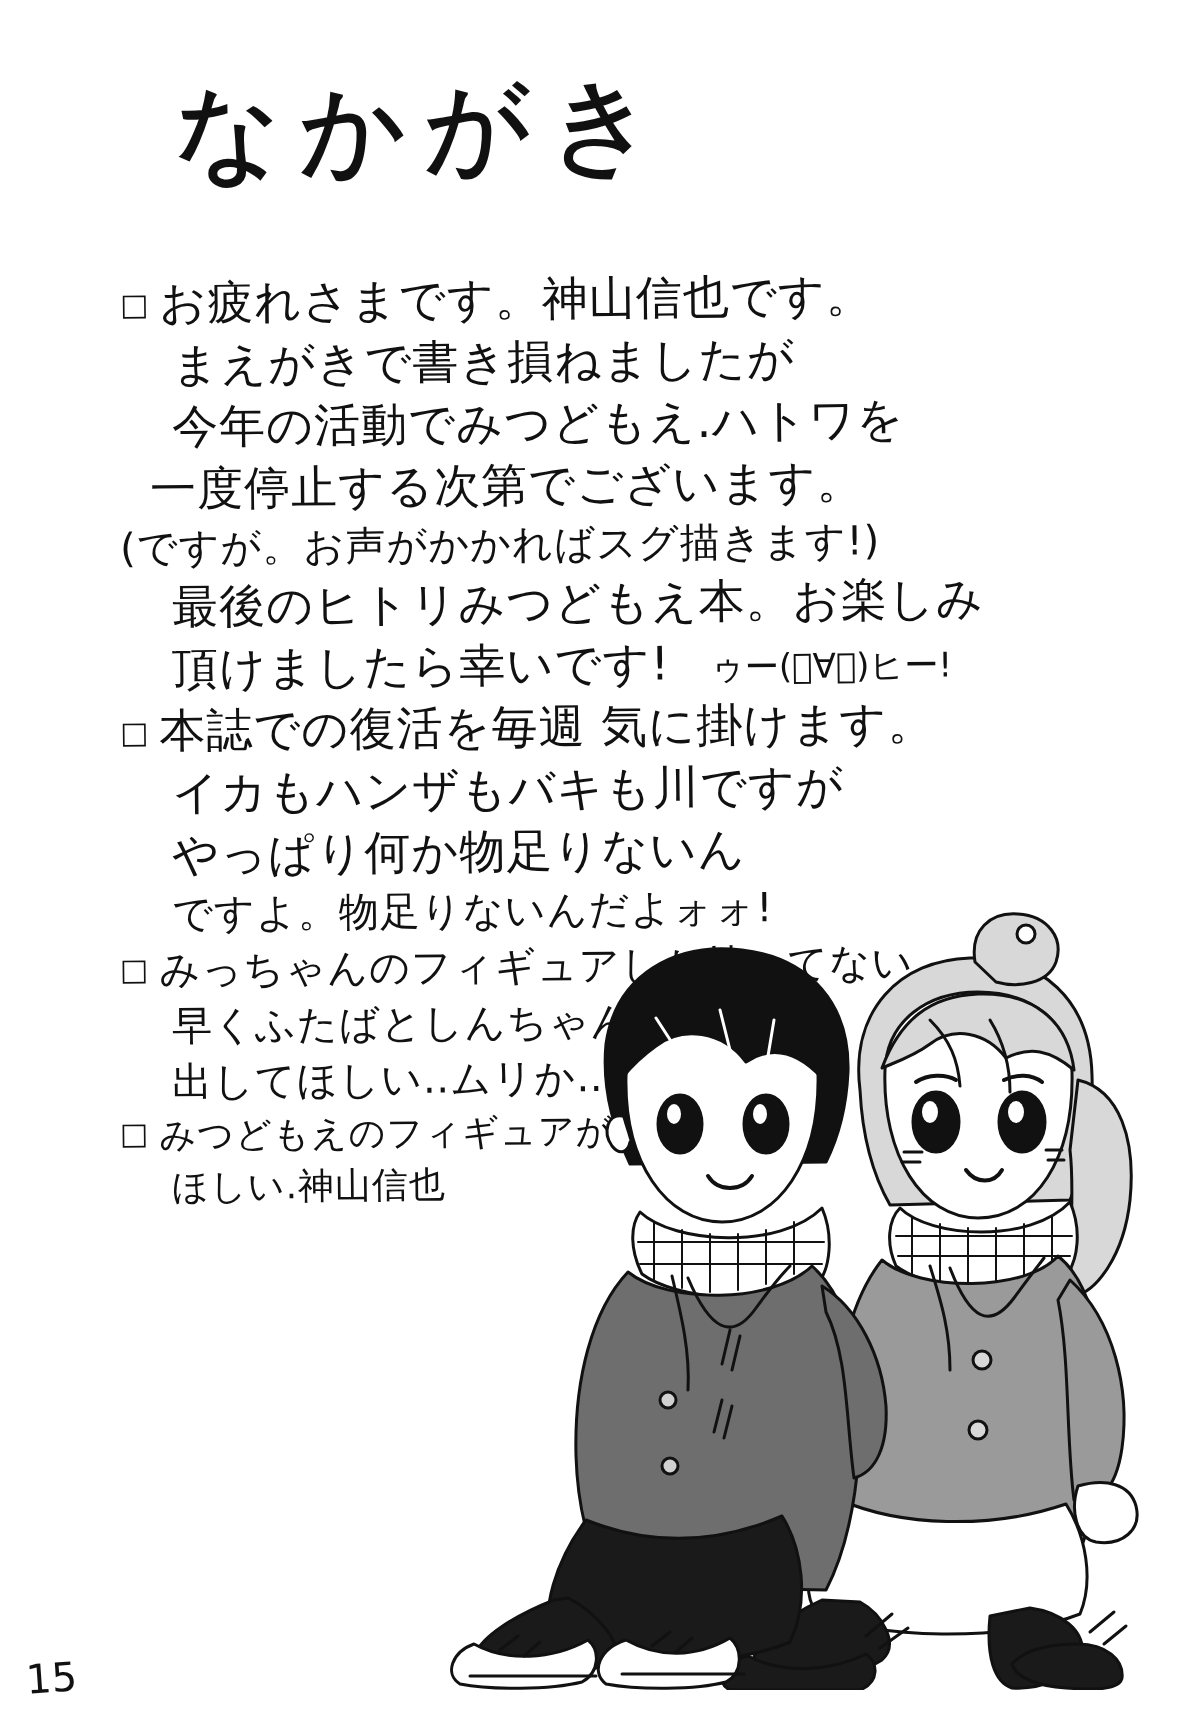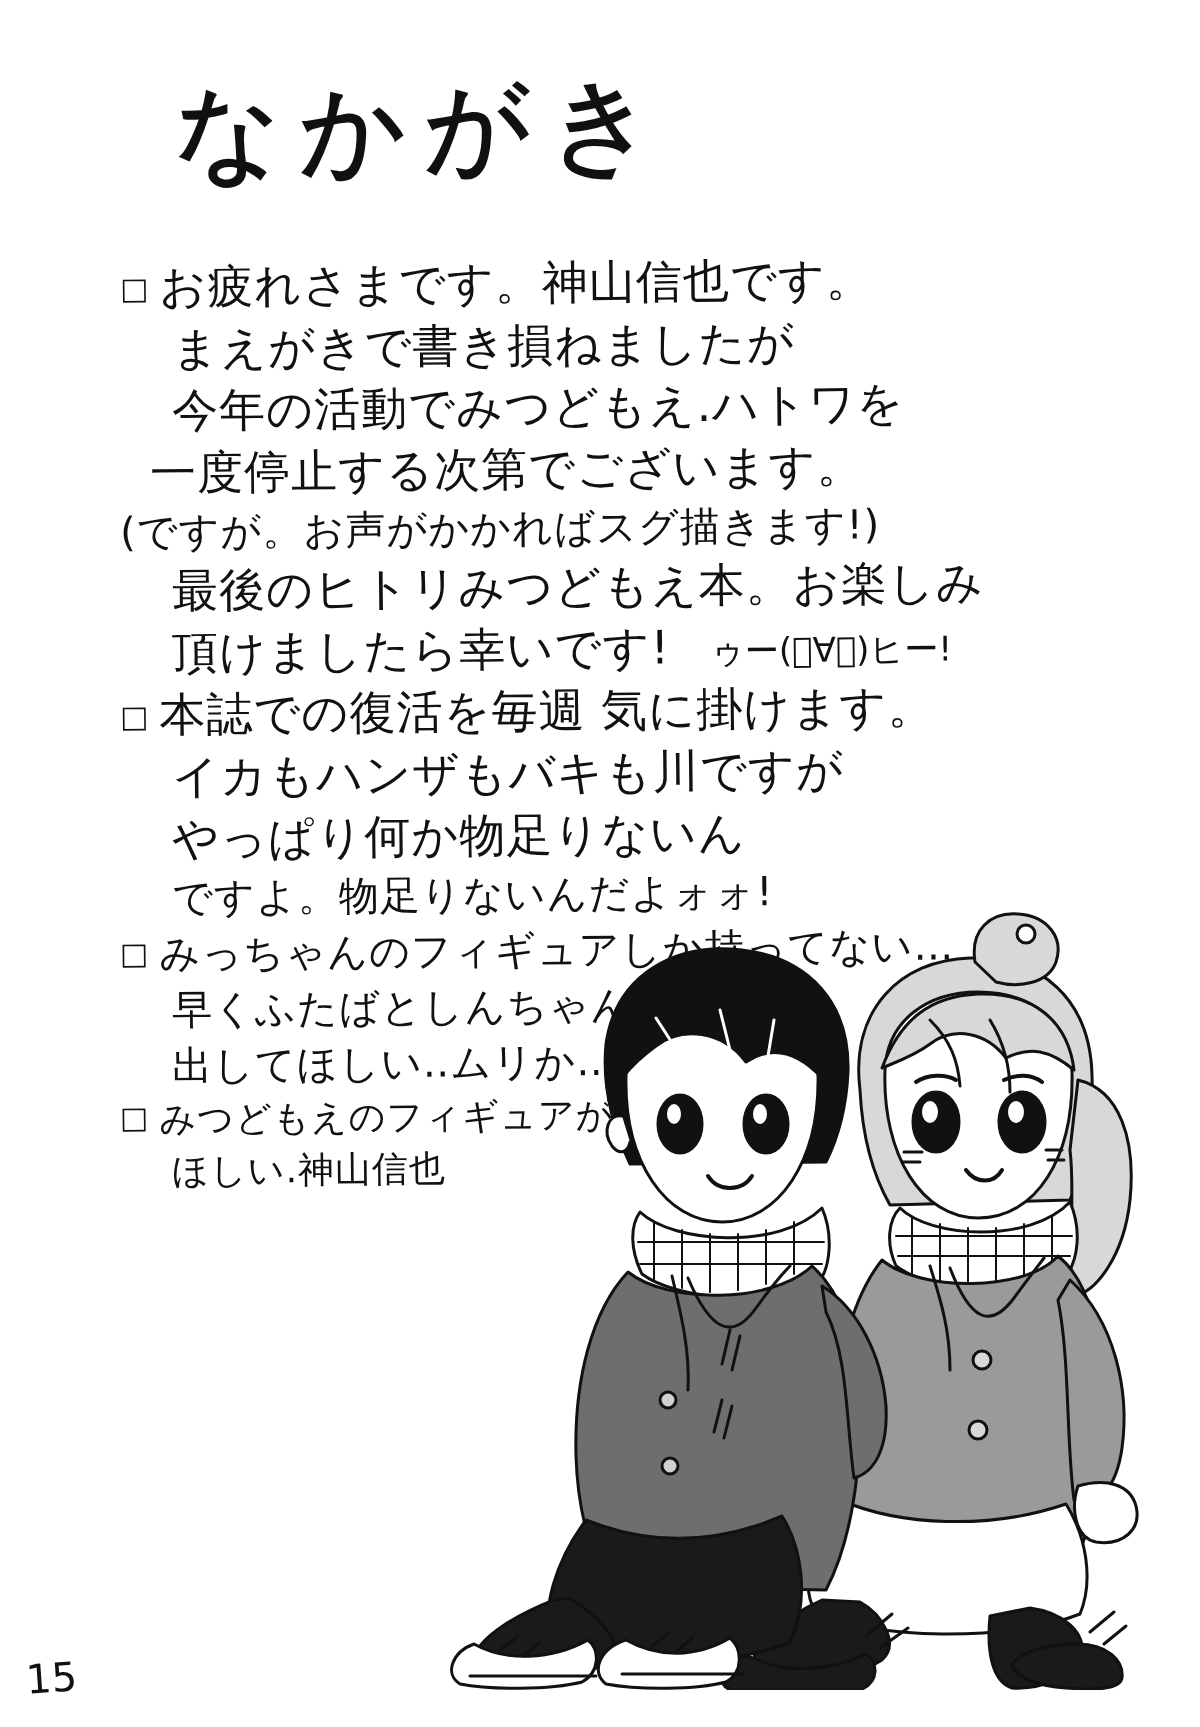--- a/index.html
+++ b/index.html
@@ -27,21 +27,21 @@
     color: #111111;
     font-family: "DejaVu Sans", sans-serif;
     -webkit-text-stroke: 2px #111;
     white-space: nowrap;
     transform: rotate(-1.2deg);
   }
   
   .afterword {
     position: absolute;
     left: 120px;
-    top: 264px;
+    top: 280px;
     width: 1000px;
     color: #111111;
   }
   .line {
     display: block;
     white-space: nowrap;
     font-size: 46px;
     line-height: 1.0;
     margin-bottom: 16px;
     color: #111111;

